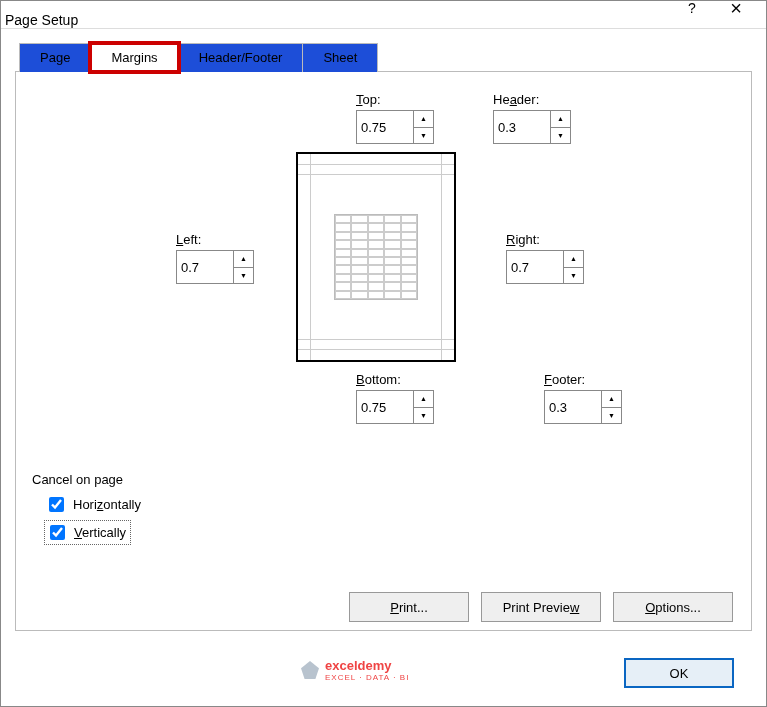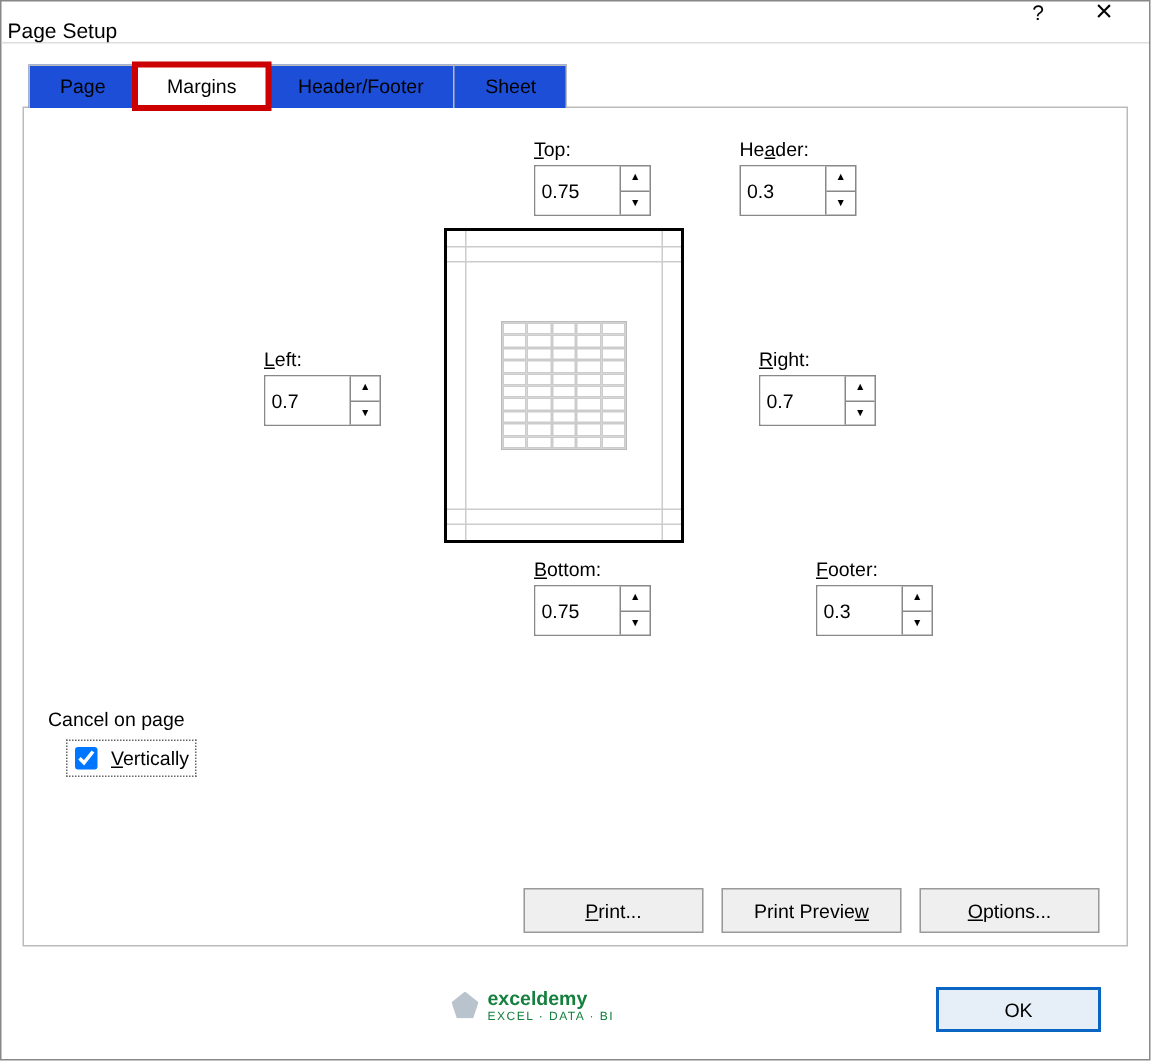--- a/index.html
+++ b/index.html
@@ -175,21 +175,21 @@
   }
   .btn .ul { text-decoration: underline; }
 
   .watermark {
     position: absolute;
     left: 300px;
     bottom: 24px;
     display: flex;
     align-items: center;
     gap: 6px;
-    color: #15803d;
+    color: #ef4444;
     font-size: 13px;
     font-weight: 600;
   }
   .watermark .logo {
     width: 18px; height: 18px;
     background: #b8c3ce;
     clip-path: polygon(50% 0, 100% 40%, 80% 100%, 20% 100%, 0 40%);
   }
   .watermark .sub { font-size: 8px; font-weight: 400; letter-spacing: 1px; display: block; }
 </style>
@@ -339,20 +339,24 @@
       <div></div>
         <div></div>
         <div></div>
         <div></div>
         <div></div>
     </div>
   </div>
 
   <div class="center-section">
     <div class="heading">Cancel on page</div>
+    <div class="cb-row">
+      <input type="checkbox" checked="" style="">
+      <label>Hori<span class="ul">z</span>ontally</label>
+    </div>
     <div class="cb-row dotted">
       <input type="checkbox" checked="" style="">
       <label><span class="ul">V</span>ertically</label>
     </div>
   </div>
 
   <div class="btn-row1">
     <div class="btn"><span class="ul">P</span>rint...</div>
     <div class="btn">Print Previe<span class="ul">w</span></div>
     <div class="btn"><span class="ul">O</span>ptions...</div>

